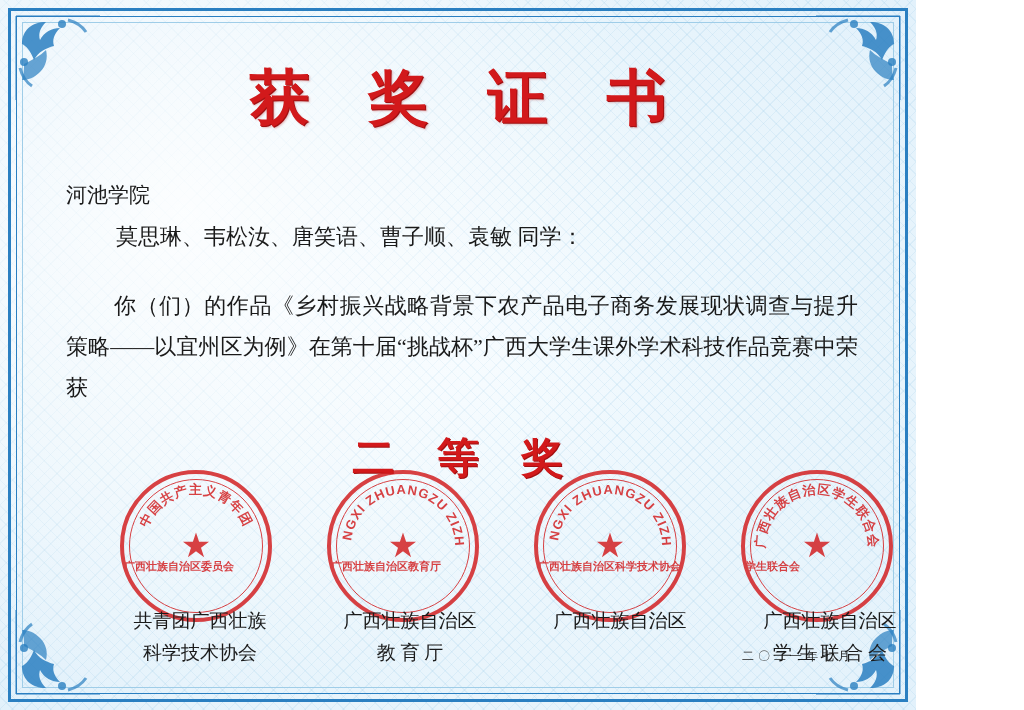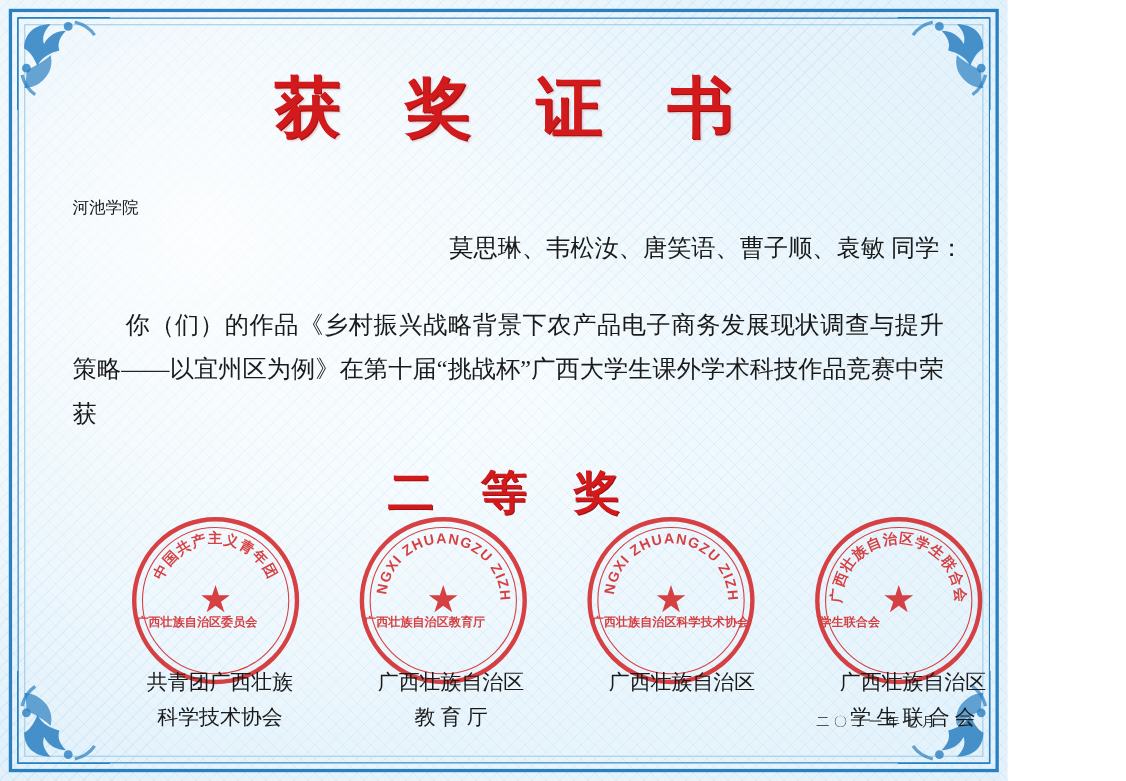--- a/index.html
+++ b/index.html
@@ -73,27 +73,26 @@
 
   .body-text {
     font-size: 22px;
     color: #1a1a1a;
     line-height: 1.75;
   }
 
   .line-org {
     margin-top: 38px;
     margin-left: 26px;
-    font-size: 15px;
+    font-size: 21px;
   }
   .line-names {
     margin-top: 4px;
     margin-left: 76px;
     font-size: 22px;
-    text-align: right;
   }
   .para-work {
     margin-top: 30px;
     margin-left: 26px;
     margin-right: 18px;
     font-size: 22px;
     line-height: 1.85;
     text-indent: 48px;
     text-align: justify;
   }

